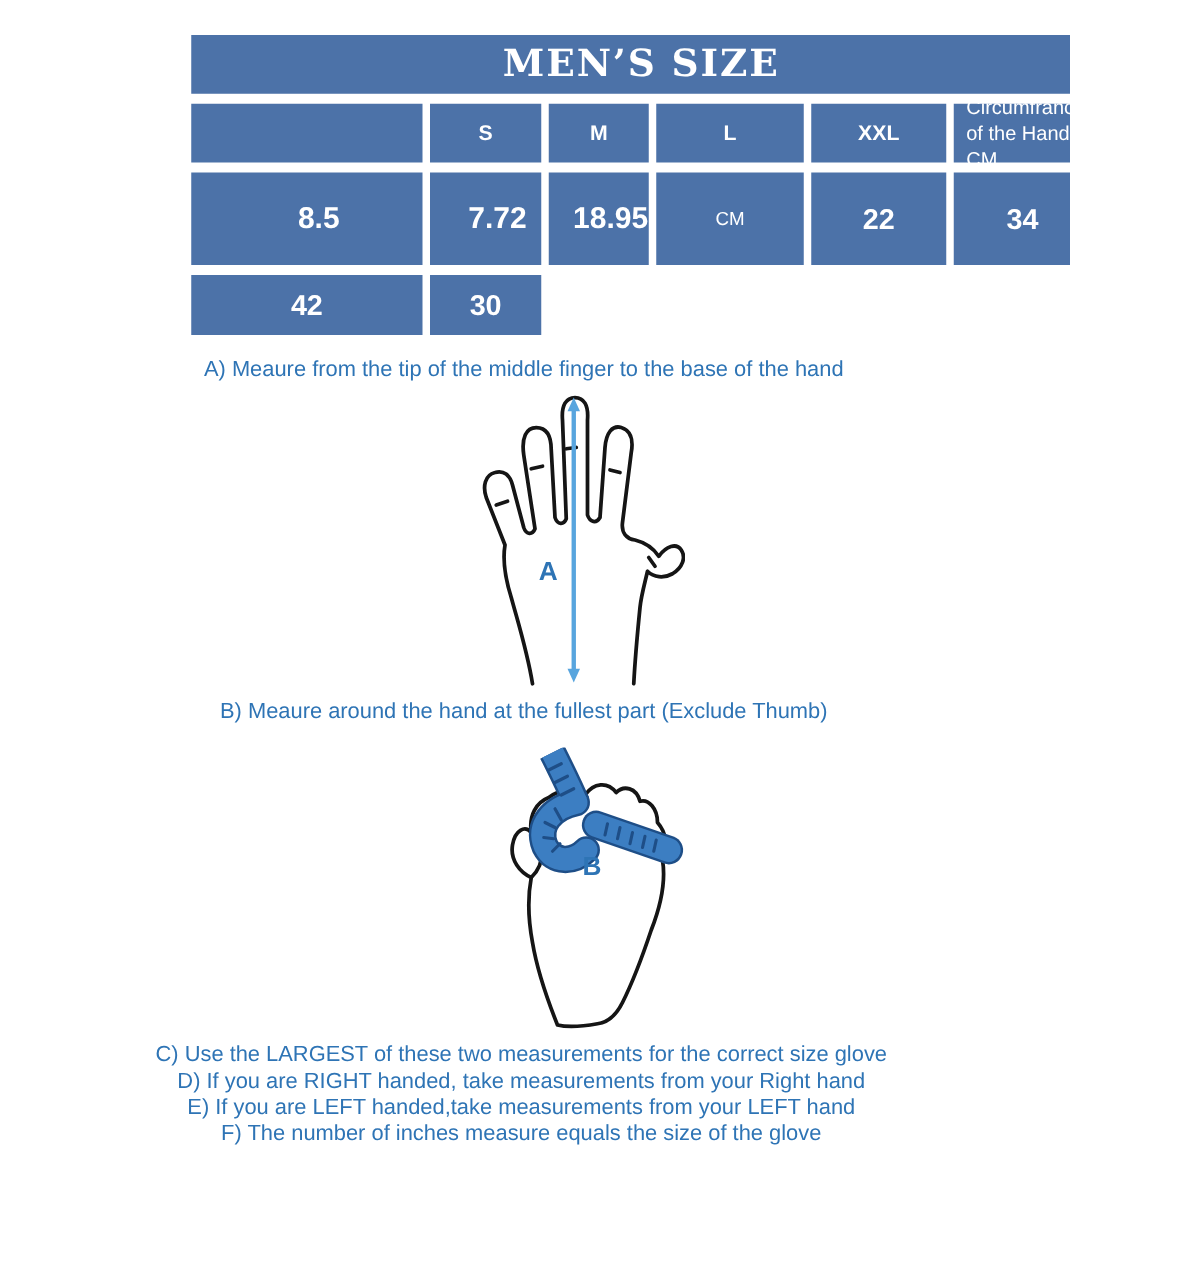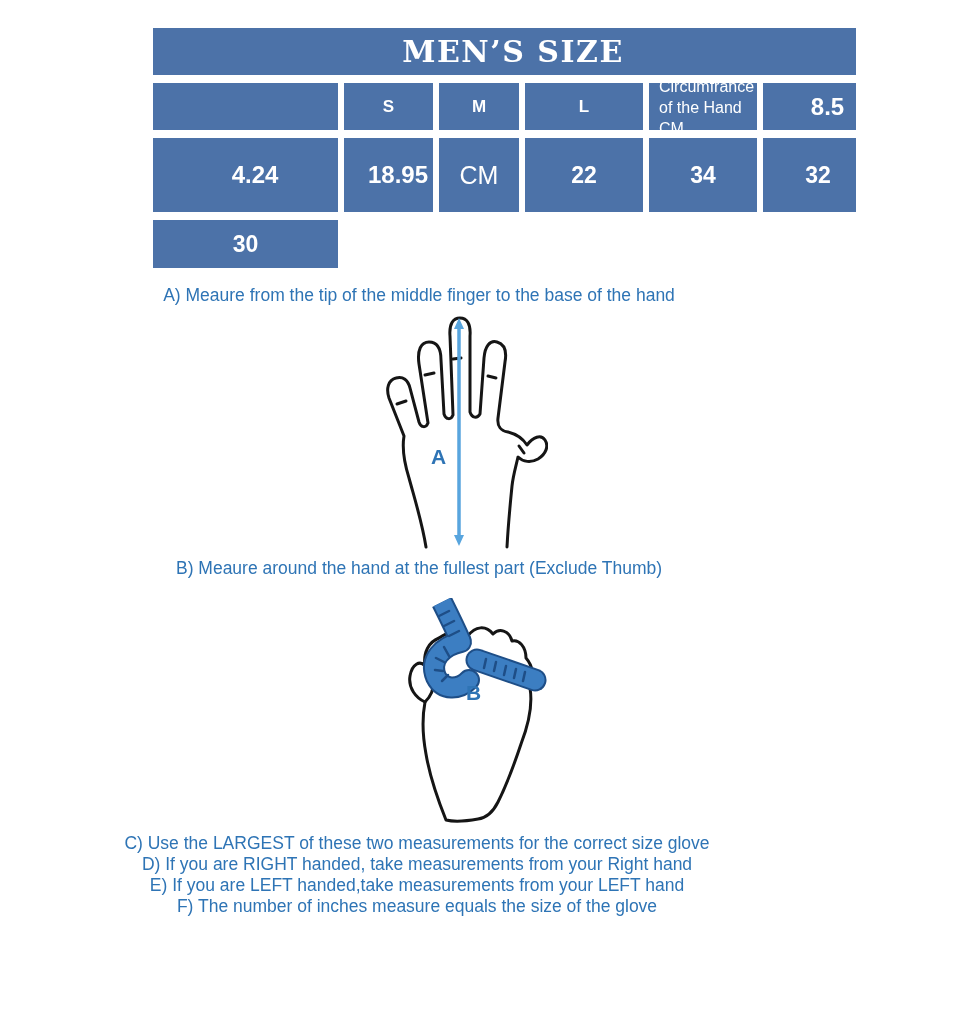--- a/index.html
+++ b/index.html
@@ -11,21 +11,21 @@
     grid-template-columns:185px 89px 80px 118px 108px 110px;
     grid-template-rows:47px 47px 74px 48px;
     gap:8px 6px;}
   .cell{background:var(--table_blue,#4c72a8);color:#fff;display:flex;
         align-items:center;justify-content:center;}
   .cell.title{grid-column:1/-1;font-family:"DejaVu Serif",serif;font-weight:bold;
         font-size:30px;letter-spacing:1.5px;}
   .cell.head{font-weight:bold;font-size:17px;}
   .cell.rowlabel{justify-content:flex-start;text-align:left;
         padding:4px 6px 0 10px;font-size:16px;line-height:1.3;}
-  .cell.cmlabel{font-size:25px;}
+  .cell.cmlabel{font-size:15px;}
   .cell.val{font-weight:bold;font-size:24px;padding-left:19px;}
   .cell.val2{font-weight:bold;font-size:23px;}
 
   
   .note{position:absolute;left:0;width:100%;text-align:center;
         color:var(--text_blue,#2e74b5);font-size:17.5px;
         transform:translateX(-9px);}
   .note-a{top:285px;}
   .note-b{top:558px;}
   .notes-bottom{position:absolute;top:833px;left:0;width:100%;text-align:center;
@@ -43,30 +43,31 @@
 
 <div class="page">
 
   <div class="size-table">
     <div class="cell title">MEN’S SIZE</div>
 
     <div class="cell head"></div>
     <div class="cell head">S</div>
     <div class="cell head">M</div>
     <div class="cell head">L</div>
+    <div class="cell head">XXL</div>
 
     <div class="cell rowlabel">Circumfrance of the Hand CM</div>
     <div class="cell val">8.5</div>
-    <div class="cell val">4.24</div>
+    <div class="cell val">7.72</div>
     <div class="cell val">18.95</div>
 
     <div class="cell cmlabel">CM</div>
     <div class="cell val2">22</div>
     <div class="cell val2">34</div>
-    <div class="cell val2">32</div>
+    <div class="cell val2">42</div>
     <div class="cell val2">30</div>
   </div>
 
   <div class="note note-a">A) Meaure from the tip of the middle finger to the base of the hand</div>
 
   <svg class="hand-a-svg" viewBox="0 0 175 235">
     <g fill="none" stroke="#151515" stroke-width="3" stroke-linecap="round" stroke-linejoin="round">
       <path d="M53,233 C49,208 42,186 36,164 C31,148 29,134 31,122 L16,84
                C13,75 15,66 23,64 C30,62 35,66 37,74 L46,108
                C48,114 53,114 55,109 L46,50 C44,36 48,28 56,28

